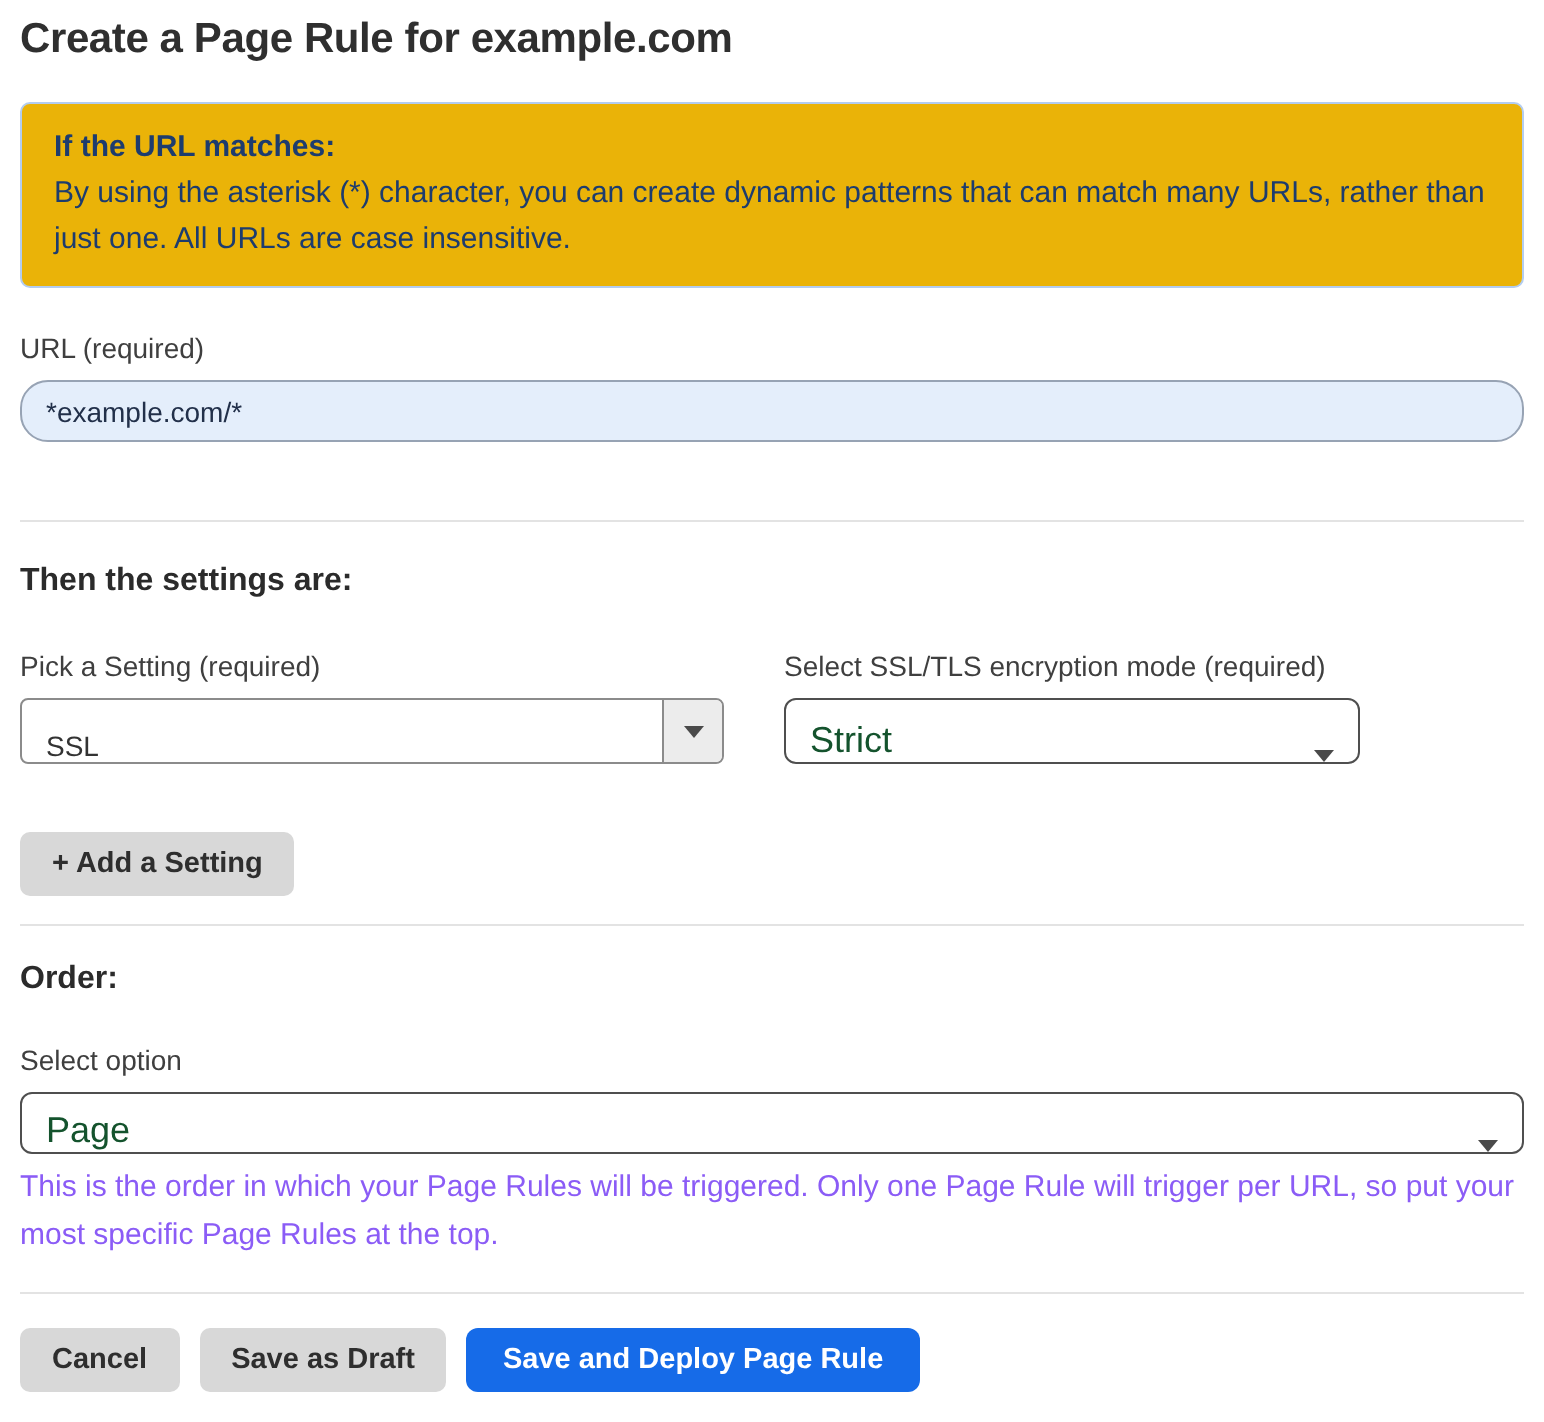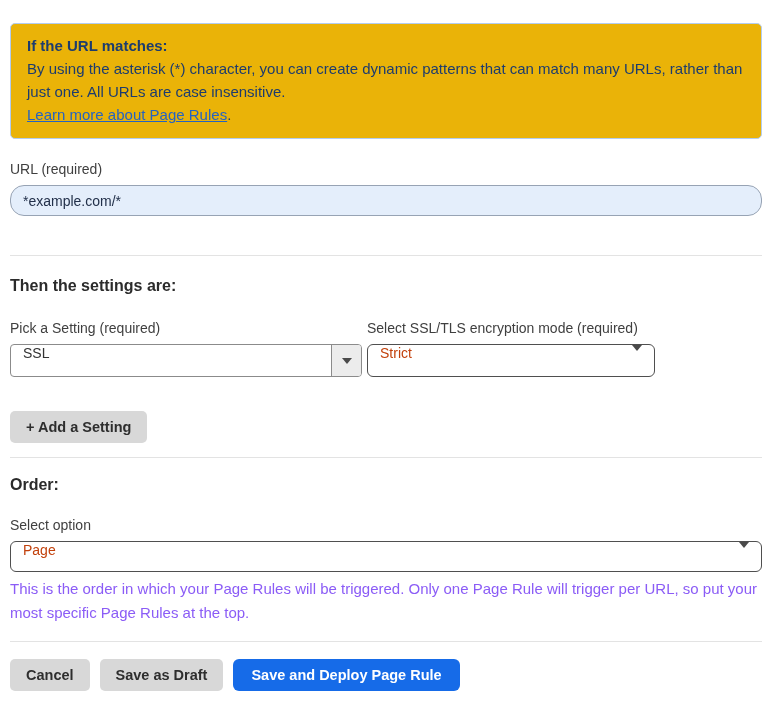--- a/index.html
+++ b/index.html
@@ -71,29 +71,29 @@
   h2.section-heading {
     margin-top: 20px;
     font-size: 16px;
     font-weight: 700;
     color: #2b2b2b;
     line-height: 20px;
   }
   h2.order-heading { margin-top: 17px; }
   .settings-row {
     display: flex;
-    gap: 5px;
+    gap: 30px;
     margin-top: 2px;
   }
   .field-col-1 { width: 352px; }
   .field-col-2 { width: 288px; }
   .select {
     margin-top: 7px;
     display: flex;
-    align-items: flex-start;
+    align-items: flex-end;
     height: 33px;
     background: #ffffff;
     cursor: pointer;
     overflow: hidden;
   }
   .select-split {
     border: 1px solid #8b8b8b;
     border-radius: 4px;
   }
   .select-split .select-value {
@@ -111,22 +111,22 @@
     align-items: center;
     justify-content: center;
   }
   .select-plain {
     border: 1px solid #4f4f4f;
     border-radius: 6px;
     justify-content: space-between;
     padding: 0 12px;
   }
   .select-plain .select-value {
-    font-size: 14px;
-    color: #c2410c;
+    font-size: 18px;
+    color: #14532d;
   }
   .order-select {
     height: 31px;
     margin-top: 7px;
   }
   .caret {
     width: 0;
     height: 0;
     border-left: 5px solid transparent;
     border-right: 5px solid transparent;
@@ -167,25 +167,25 @@
     display: flex;
     gap: 10px;
     align-items: center;
   }
 </style>
 </head>
 <body>
 
 <div class="page">
 
+  <h1 class="page-title">Create a Page Rule for example.com</h1>
 
   <div class="info-box">
     <div class="info-heading">If the URL matches:</div>
     <div class="info-body">By using the asterisk (*) character, you can create dynamic patterns that can match many URLs, rather than just one. All URLs are case insensitive.</div>
-    <div class="info-link-line"><a class="info-link">Learn more about Page Rules</a><span>.</span></div>
   </div>
 
   <label class="field-label">URL (required)</label>
   <input class="url-input" type="text" value="*example.com/*" style="">
 
   <hr class="divider divider-1">
 
   <h2 class="section-heading">Then the settings are:</h2>
 
   <div class="settings-row">

